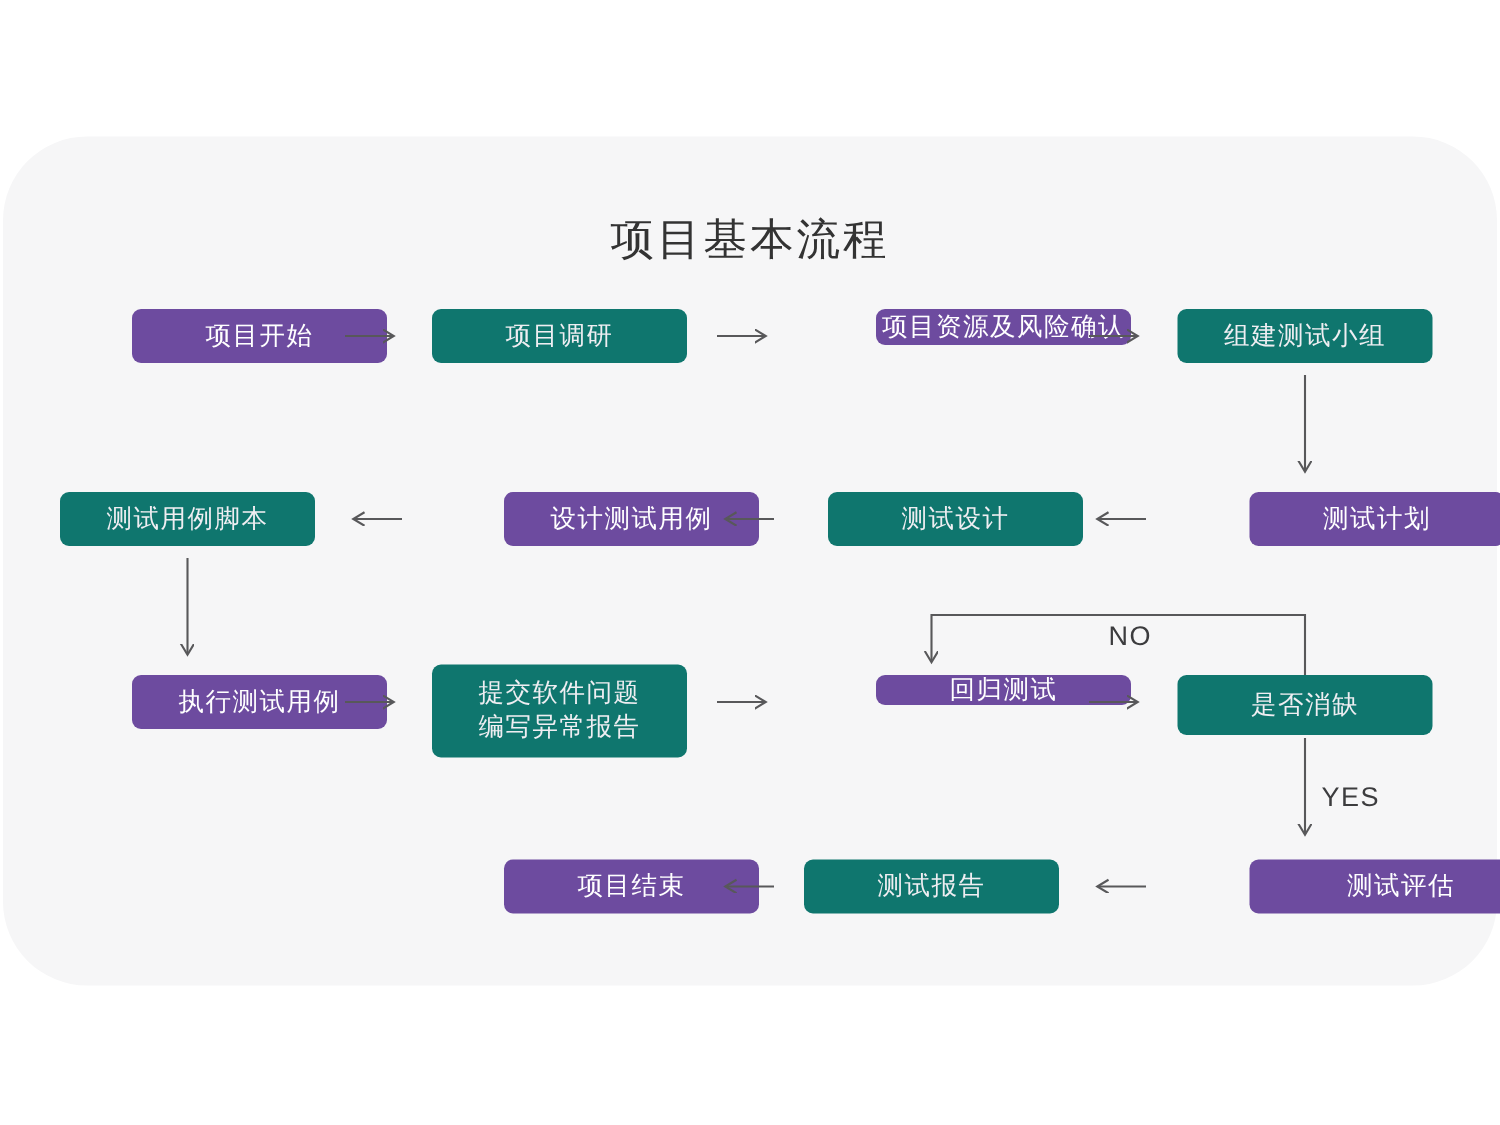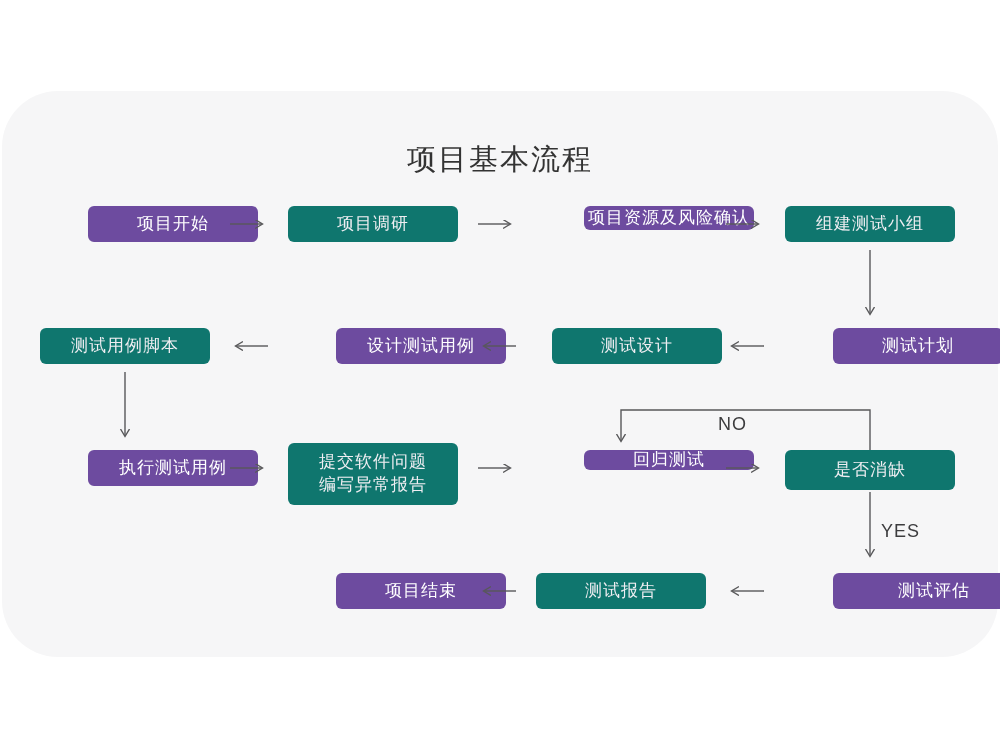--- a/index.html
+++ b/index.html
@@ -70,21 +70,21 @@
   .branch-label {
     position: absolute;
     font-size: 18px;
     color: #3c3c3e;
     letter-spacing: 1px;
   }
   .branch-label.no {
     left: 718px;
     top: 414px;
     width: 50px;
-    text-align: left;
+    text-align: right;
   }
   .branch-label.yes {
     left: 881px;
     top: 521px;
   }
 </style>
 </head>
 <body>
 
 <div class="stage">

